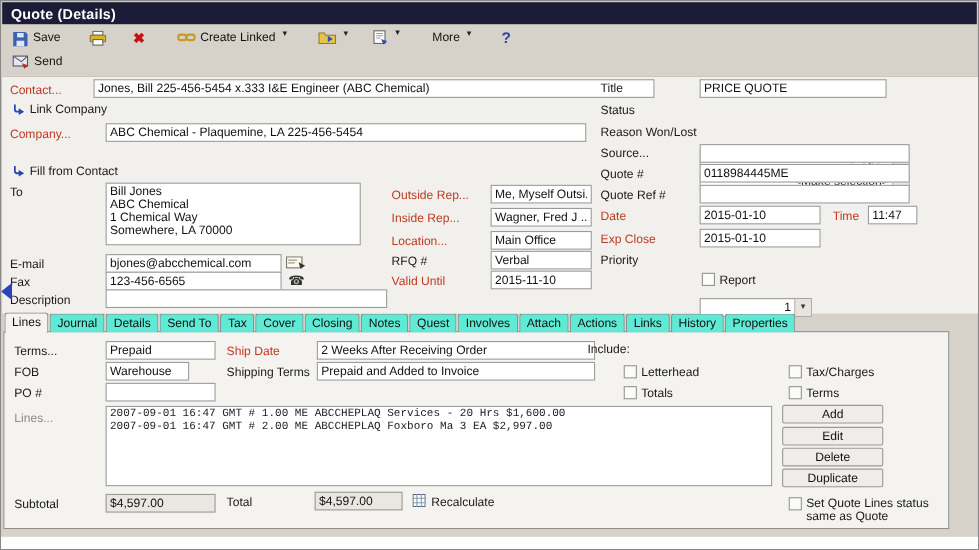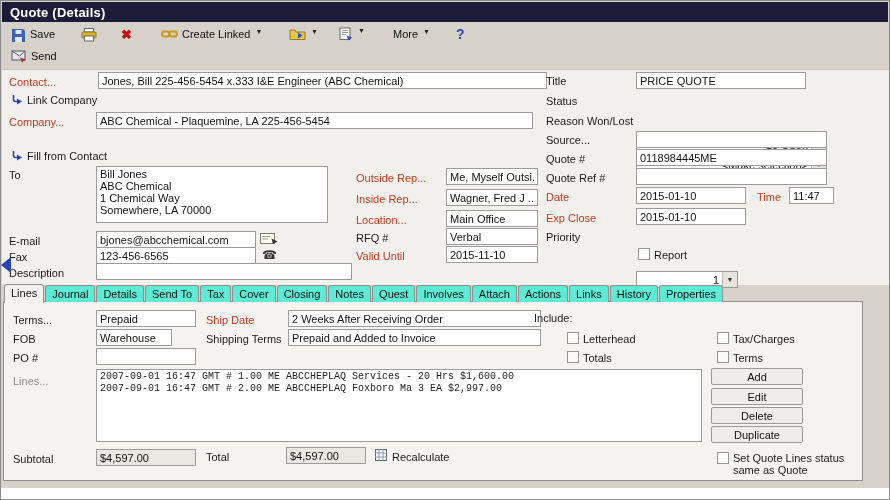--- a/index.html
+++ b/index.html
@@ -138,21 +138,21 @@
           <path d="M1 1l7.5 5L14 1" fill="none" stroke="#556"></path>
           <path d="M9 7.5l6 2-4 3z" fill="#b03333"></path>
         </svg>
       </span>
     <span>Send</span>
   </div>
 
   <div class="formbg"></div>
 
   <span class="lbl red" style="left:8px;top:75px">Contact...</span>
-  <input class="fld" style="left: 97px; top: 71px; width: 449px;" value="Jones, Bill 225-456-5454 x.333 I&amp;E Engineer (ABC Chemical)">
+  <input class="fld" style="left: 84px; top: 71px; width: 510px;" value="Jones, Bill 225-456-5454 x.333 I&amp;E Engineer (ABC Chemical)">
 
   <span style="position:absolute;left:10px;top:93px">
       <svg width="11" height="11" viewBox="0 0 11 11">
         <path d="M2.5 1v4.5a2 2 0 0 0 2 2h2.5" fill="none" stroke="#2a43b8" stroke-width="1.6"></path>
         <path d="M6 4.5l5 3-5 3z" fill="#2a43b8"></path>
       </svg>
     </span>
   <span class="lbl" style="left:26px;top:93px">Link Company</span>
 
   <span class="lbl red" style="left:8px;top:115px">Company...</span>

